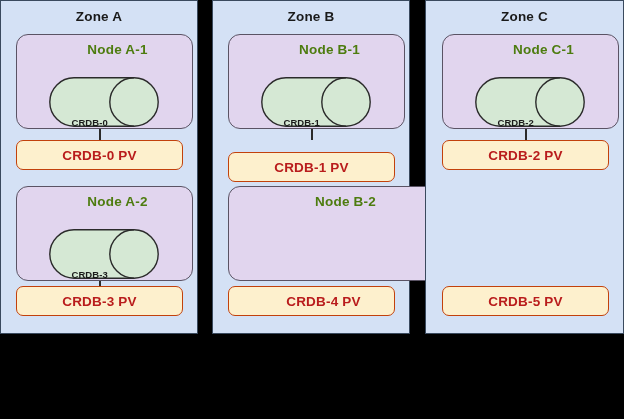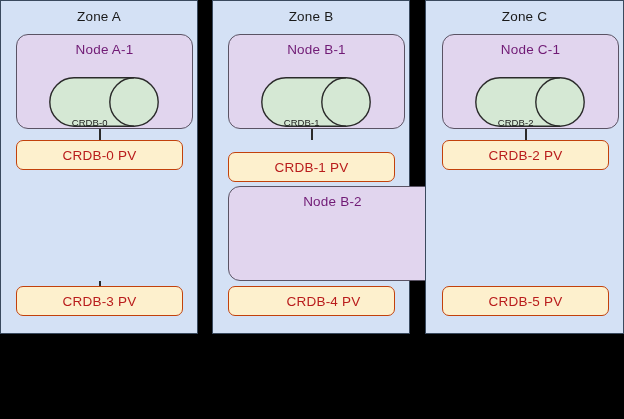--- a/index.html
+++ b/index.html
@@ -15,20 +15,21 @@
     font-family: "Liberation Sans", sans-serif;
   }
 
   #canvas {
     position: absolute;
     left: 0;
     top: 0;
     width: 624px;
     height: 419px;
     background: #000000;
+    font-weight: bold;
   }
 
   
   .zone {
     position: absolute;
     top: 0;
     height: 334px;
     background: #d4e1f5;
     border: 1px solid #3a4a5e;
     box-sizing: border-box;
@@ -48,25 +49,25 @@
   .node {
     position: absolute;
     background: #e1d5ee;
     border: 1px solid #5a5364;
     border-radius: 12px;
     box-sizing: border-box;
   }
   .node-title {
     position: absolute;
     top: 7px;
-    left: 0;
+    left: 13px;
     width: 100%;
     text-align: center;
     font-size: 13.5px;
-    color: #701a75;
+    color: #4d7c0f;
     letter-spacing: 0.2px;
   }
 
   
   .cylinder {
     position: absolute;
   }
   .cyl-svg {
     position: absolute;
     left: 0;
@@ -124,20 +125,30 @@
         <svg class="cyl-svg" width="110" height="50" viewBox="0 0 110 50">
           <path d="M 25 0.8 L 85 0.8 A 24.2 24.2 0 0 1 85 49.2 L 25 49.2 A 24.2 24.2 0 0 1 25 0.8 Z" fill="#d5e8d4" stroke="#2b2b2b" stroke-width="1.4"></path>
           <path d="M 85 0.8 A 24.2 24.2 0 0 0 85 49.2" fill="none" stroke="#2b2b2b" stroke-width="1.4"></path>
         </svg>
         <div class="cyl-label">CRDB-0</div>
       </div>
     </div>
     <div class="connector" style="left:98px; top:128px; height:11px;"></div>
     <div class="pv" style="left:15px; top:139px; width:167px; height:30px;">CRDB-0 PV</div>
 
+    <div class="node" style="left:15px; top:185px; width:177px; height:95px;">
+      <div class="node-title">Node A-2</div>
+      <div class="cylinder" style="left:32px; top:42px; width:110px; height:50px;">
+        <svg class="cyl-svg" width="110" height="50" viewBox="0 0 110 50">
+          <path d="M 25 0.8 L 85 0.8 A 24.2 24.2 0 0 1 85 49.2 L 25 49.2 A 24.2 24.2 0 0 1 25 0.8 Z" fill="#d5e8d4" stroke="#2b2b2b" stroke-width="1.4"></path>
+          <path d="M 85 0.8 A 24.2 24.2 0 0 0 85 49.2" fill="none" stroke="#2b2b2b" stroke-width="1.4"></path>
+        </svg>
+        <div class="cyl-label">CRDB-3</div>
+      </div>
+    </div>
     <div class="connector" style="left:98px; top:280px; height:11px;"></div>
     <div class="pv" style="left:15px; top:285px; width:167px; height:30px;">CRDB-3 PV</div>
   </div>
 
   <div class="zone" style="left:212px; width:198px;">
     <div class="zone-title">Zone B</div>
 
     <div class="node" style="left:15px; top:33px; width:177px; height:95px;">
       <div class="node-title">Node B-1</div>
       <div class="cylinder" style="left:32px; top:42px; width:110px; height:50px;">

